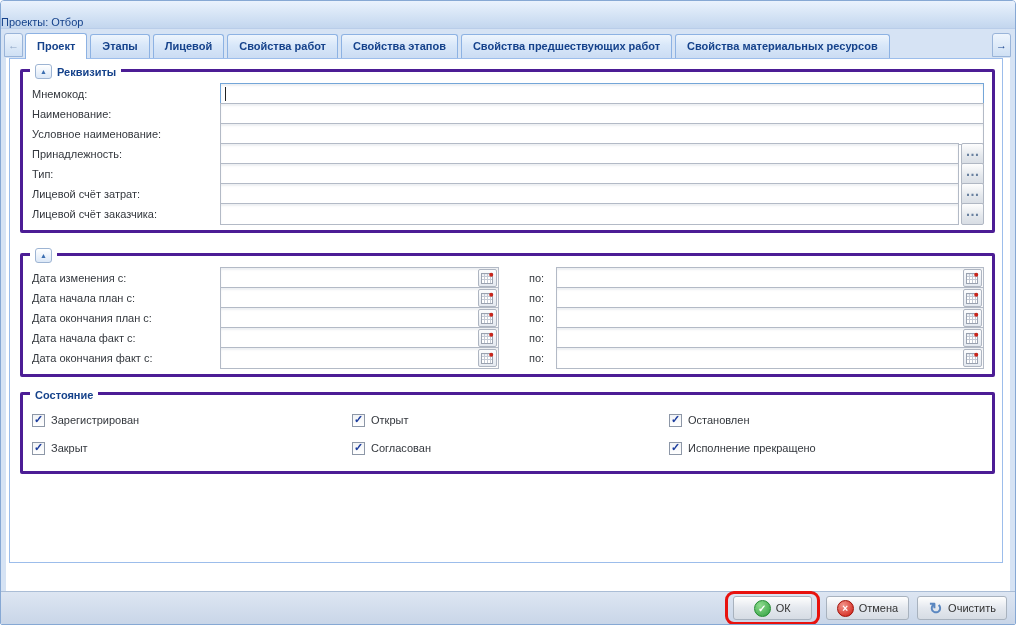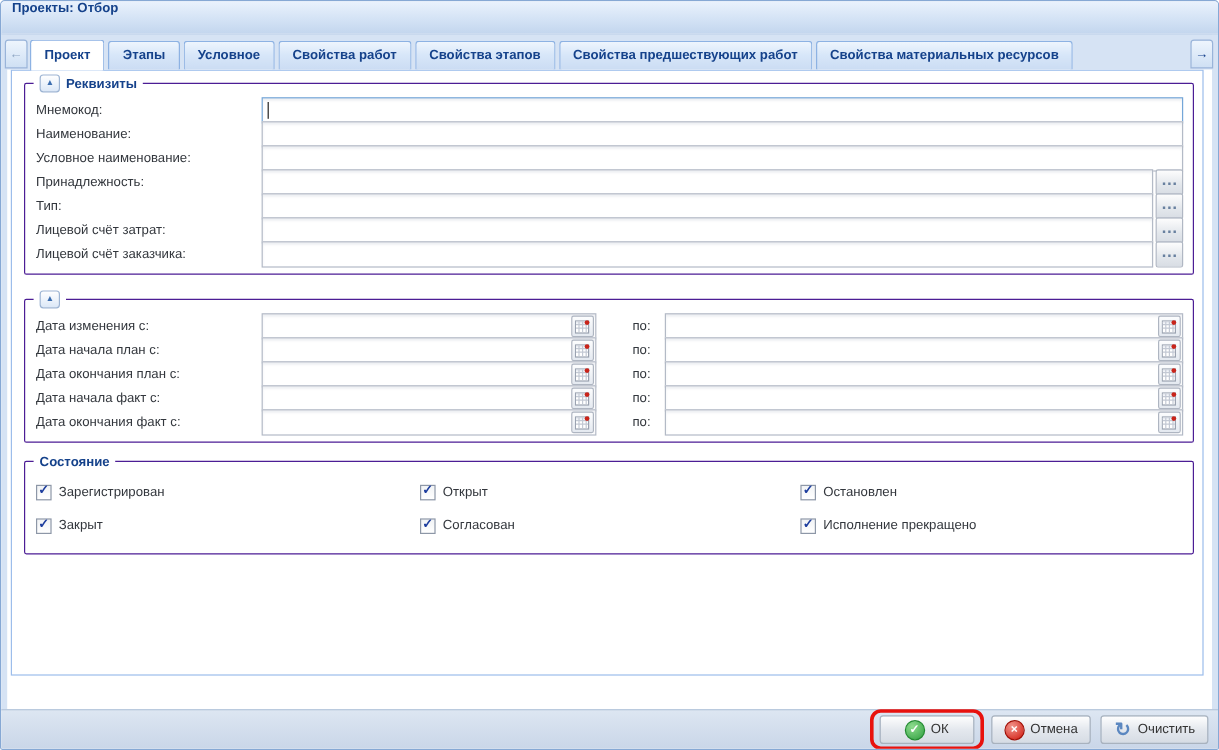--- a/index.html
+++ b/index.html
@@ -2,41 +2,41 @@
 <html><head>
 <meta charset="utf-8">
 <style>
   html,body{margin:0;padding:0;}
   body{width:1016px;height:625px;position:relative;overflow:hidden;
        font-family:"Liberation Sans",sans-serif;font-size:11px;background:#fff;}
   .window{position:absolute;inset:0;border:1px solid #86a8d4;border-radius:4px 4px 2px 2px;
           background:#fff;box-sizing:border-box;overflow:hidden;}
   .titlebar{position:absolute;top:0;left:0;right:0;height:28px;
             background:linear-gradient(#eaf2fd,#d4e3f5 55%,#c3d6ee);
-            border-bottom:1px solid #b9cde9;display:flex;align-items:flex-start;
-            padding-left:9px;color:#15428b;font-weight:bold;box-sizing:border-box;}
+            border-bottom:1px solid #b9cde9;display:flex;align-items:flex-end;
+            color:#15428b;font-weight:normal;box-sizing:border-box;}
   .frame{position:absolute;top:28px;bottom:33px;width:5px;background:#d6e3f4;z-index:0;}
   .frame.l{left:0}.frame.r{right:0}
   .tabzone{position:absolute;top:28px;left:0;right:0;height:29px;background:#d6e3f4;z-index:5;}
   .tabs{position:absolute;left:24px;right:28px;top:0;bottom:-1px;display:flex;
         align-items:flex-end;overflow:hidden;}
   .tab{flex:0 0 auto;box-sizing:border-box;height:24px;line-height:22px;padding:0 11px;
        margin-right:3px;margin-bottom:1px;border:1px solid #8db2e3;border-bottom:none;
        border-radius:3px 3px 0 0;background:linear-gradient(#eef5fd,#d8e7f9 45%,#cbdcf3);
        color:#15428b;font-weight:bold;white-space:nowrap;cursor:pointer;}
   .tab.active{height:26px;line-height:25px;margin-bottom:0;background:#fff;}
   .tab-scroll{position:absolute;bottom:1px;width:19px;height:24px;box-sizing:border-box;
         border:1px solid #99b4d9;border-radius:3px 3px 0 0;
         background:linear-gradient(#eef5fd,#cfe0f4);display:flex;align-items:center;
         justify-content:center;font-weight:bold;z-index:6;cursor:pointer;}
   .tab-scroll.left{left:3px;color:#8fa6c4}
   .tab-scroll.right{right:4px;color:#16418c}
   .panel{position:absolute;top:57px;left:8px;right:12px;height:505px;background:#fff;
          border:1px solid #9cbdeb;box-sizing:border-box;padding:0 7px 0 10px;z-index:1;}
-  .fs{position:relative;border:1px solid #4c1d95;border-radius:2px;background:#fff;
+  .fs{position:relative;border:3px solid #4c1d95;border-radius:2px;background:#fff;
       padding:15px 8px 9px 9px;box-sizing:border-box;}
   .fs1{margin-top:10px}
   .fs2{margin-top:20px}
   .fs3{margin-top:15px;padding-top:14px;padding-bottom:12px}
   .fs-legend{position:absolute;top:-9px;left:7px;background:#fff;padding:0 5px;
              display:flex;align-items:center;gap:5px;height:17px;}
   .fs-title{color:#15428b;font-weight:bold;}
   .toggle{width:17px;height:15px;box-sizing:border-box;border:1px solid #9db4d3;
           border-radius:3px;background:linear-gradient(#fff,#dce8f7);display:flex;
           align-items:center;justify-content:center;cursor:pointer;padding:0;}
@@ -101,21 +101,21 @@
   <div class="frame l"></div>
   <div class="frame r"></div>
 
   <div class="tabzone">
     <div class="tab-scroll left">
       <span>←</span>
     </div>
     <div class="tabs">
       <div class="tab active"><span>Проект</span></div>
       <div class="tab"><span>Этапы</span></div>
-      <div class="tab"><span>Условное</span></div>
+      <div class="tab"><span>Лицевой</span></div>
       <div class="tab"><span>Свойства работ</span></div>
       <div class="tab"><span>Свойства этапов</span></div>
       <div class="tab"><span>Свойства предшествующих работ</span></div>
       <div class="tab"><span>Свойства материальных ресурсов</span></div>
     </div>
     <div class="tab-scroll right">
       <span>→</span>
     </div>
   </div>
 

